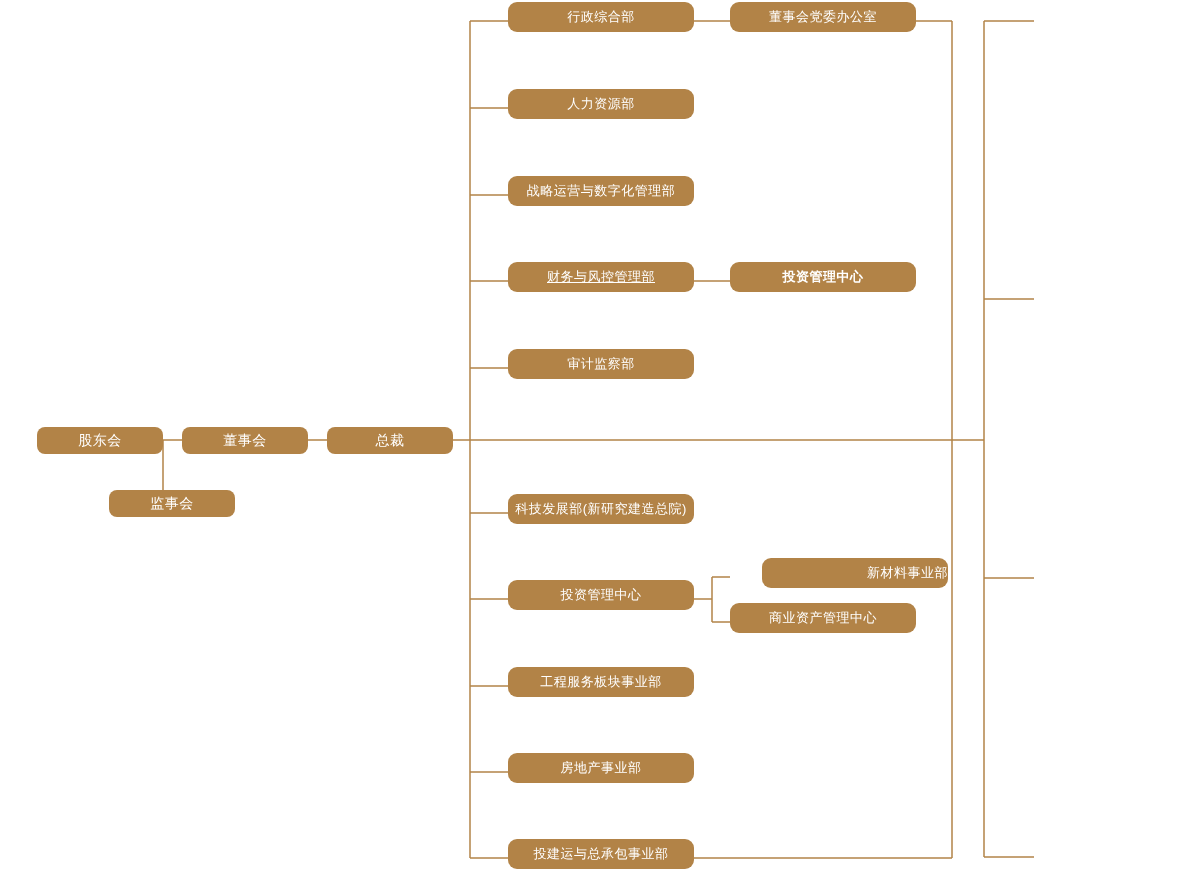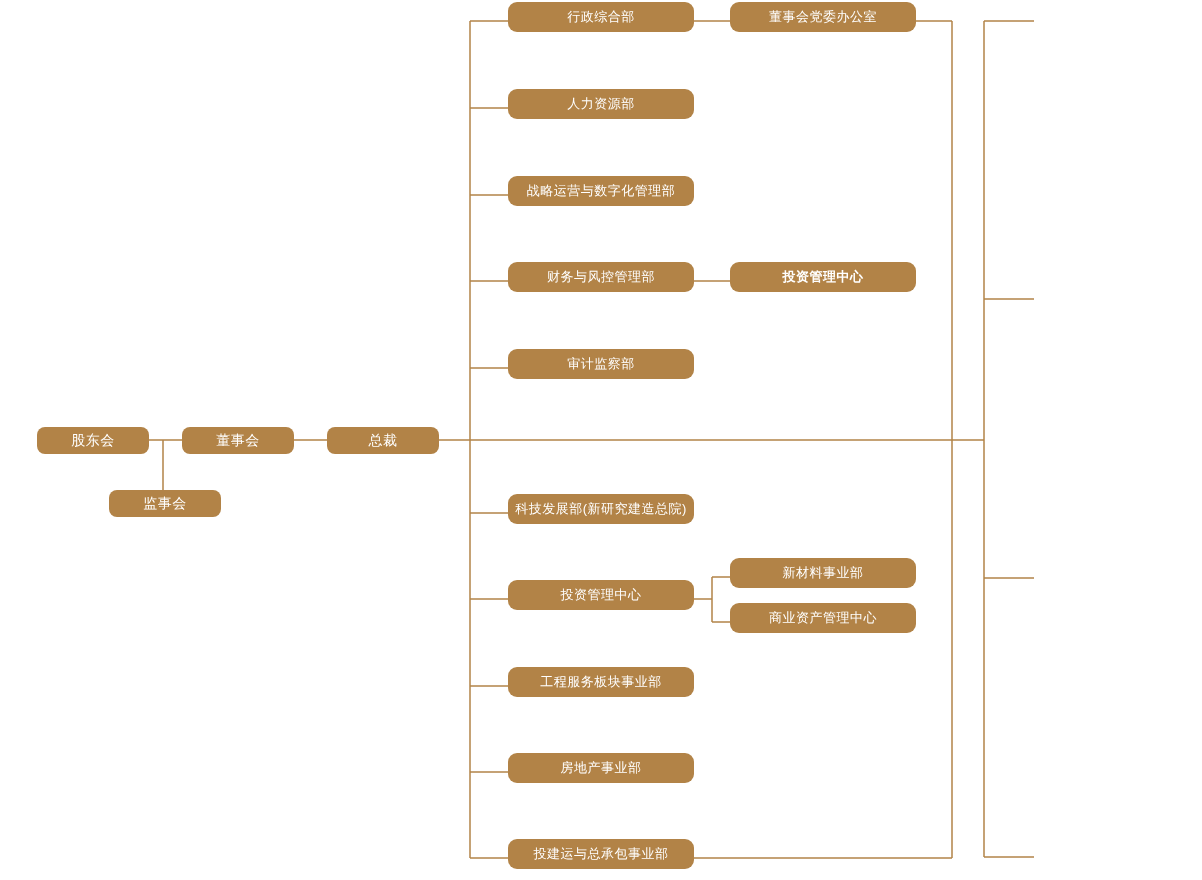--- a/index.html
+++ b/index.html
@@ -23,21 +23,21 @@
     justify-content: center;
     background: #B28347;
     color: #ffffff;
     border-radius: 9px;
     box-sizing: border-box;
     text-align: center;
     letter-spacing: 0.5px;
     white-space: nowrap;
   }
   .node.small {
-    width: 112px; height: 27px;
+    width: 126px; height: 27px;
     border-radius: 8px;
     font-size: 14px;
   }
   .node.dept {
     width: 186px; height: 30px;
     font-size: 13px;
   }
 </style>
 </head>
 <body>
@@ -99,21 +99,21 @@
 
   <div class="node dept" style="left:508px; top:2px;">
     <span>行政综合部</span>
   </div>
   <div class="node dept" style="left:508px; top:89px;">
     <span>人力资源部</span>
   </div>
   <div class="node dept" style="left:508px; top:176px;">
     <span>战略运营与数字化管理部</span>
   </div>
-  <div class="node dept" style="left:508px; top:262px;">
+  <div class="node dept" style="left:508px; top:262px;text-decoration:underline;">
     <span>财务与风控管理部</span>
   </div>
   <div class="node dept" style="left:508px; top:349px;">
     <span>审计监察部</span>
   </div>
   <div class="node dept" style="left:508px; top:494px;">
     <span>科技发展部(新研究建造总院)</span>
   </div>
   <div class="node dept" style="left:508px; top:580px;">
     <span>投资管理中心</span>
@@ -127,20 +127,20 @@
   <div class="node dept" style="left:508px; top:839px;">
     <span>投建运与总承包事业部</span>
   </div>
 
   <div class="node dept" style="left:730px; top:2px;">
     <span>董事会党委办公室</span>
   </div>
   <div class="node dept" style="left:730px; top:262px;font-weight:bold;">
     <span>投资管理中心</span>
   </div>
-  <div class="node dept" style="left:730px; top:558px;">
+  <div class="node dept" style="left:762px; top:558px;justify-content:flex-end;">
     <span>新材料事业部</span>
   </div>
   <div class="node dept" style="left:730px; top:603px;">
     <span>商业资产管理中心</span>
   </div>
 
 </div>
 
 </body></html>

